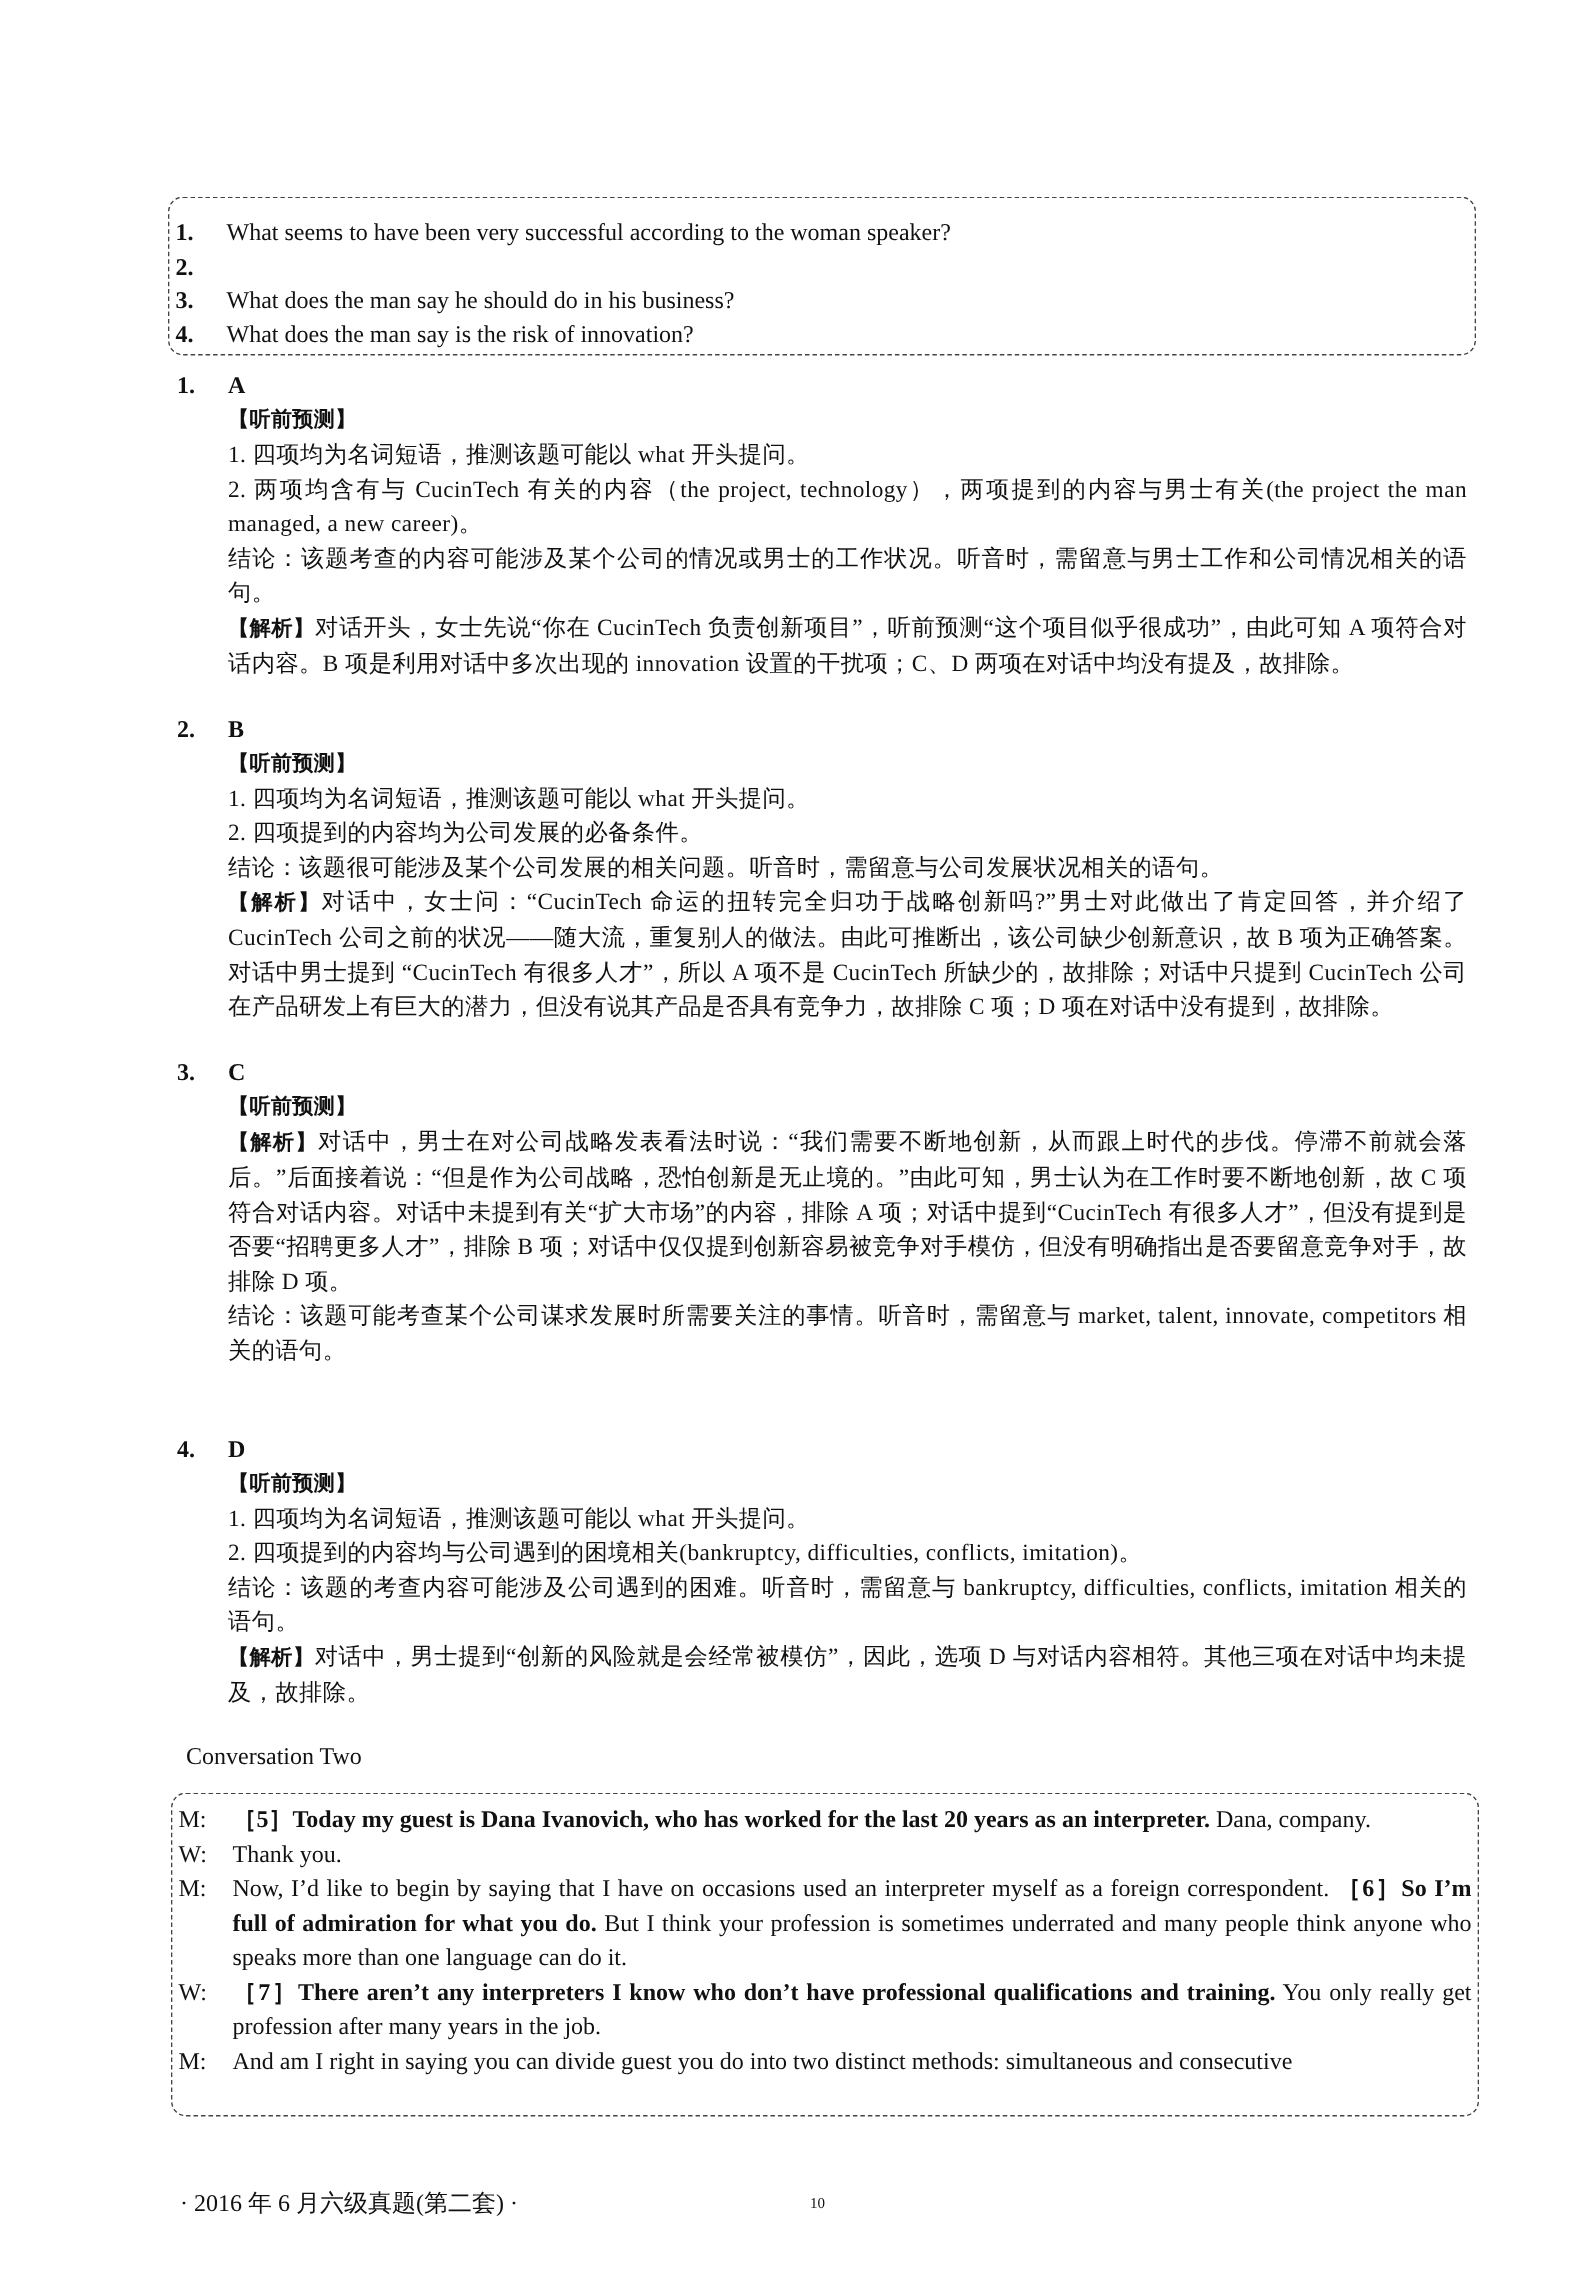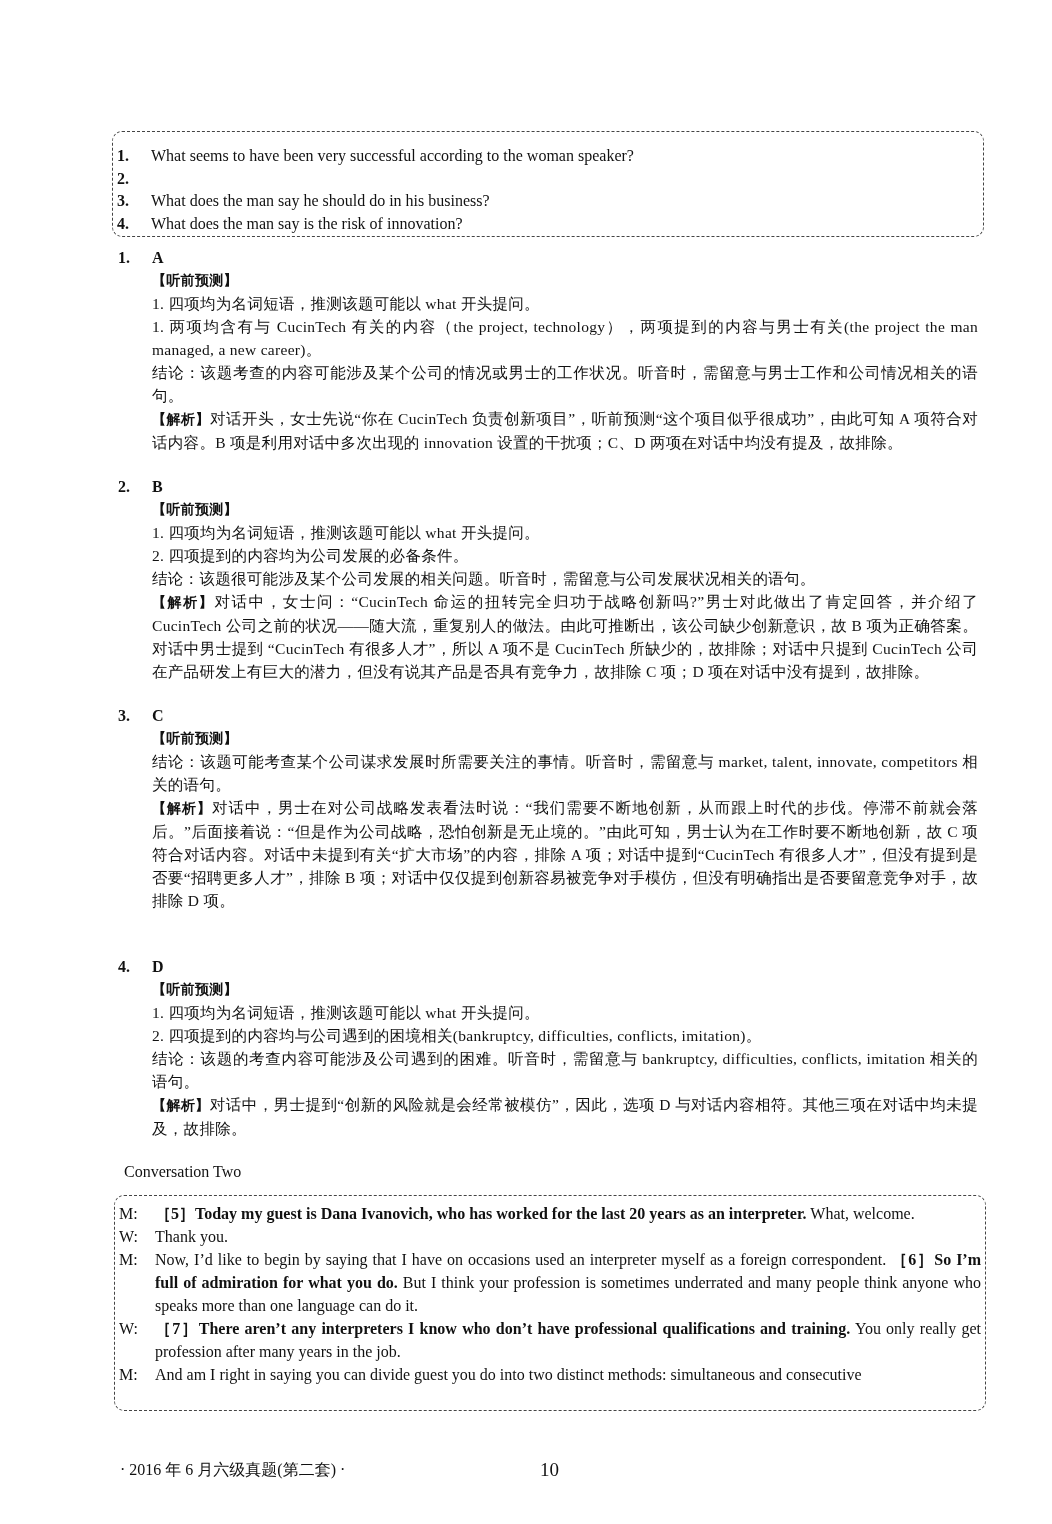--- a/index.html
+++ b/index.html
@@ -15,21 +15,21 @@
   .indent { padding-left:34px; }
   .tag { font-weight:bold; font-family:"DejaVu Sans",sans-serif; font-size:14px; }
   .body-text { font-size:15.5px; text-align:justify; letter-spacing:0.3px; }
   .conv-title { position:absolute; left:124px; top:1160px; font-weight:normal; }
   .c-box { left:114px; top:1195px; width:872px; height:216px; padding:6px 4px 0 4px; }
   .c-line { display:flex; }
   .c-sp { width:36px; flex-shrink:0; }
   .c-txt { flex:1; text-align:justify; }
   .c-txt b { font-weight:bold; }
   .footer { position:absolute; top:1458px; left:120px; font-size:16px;font-family:Liberation Serif, serif; }
-  .pageno { position:absolute; top:1458px; left:540px; font-size:19px; }
+  .pageno { position:absolute; top:1458px; left:540px; font-size:10px; }
 </style>
 </head>
 <body>
 
 <div class="dash-box q-box">
   <div class="q-line">
       <span class="q-num">1.</span>
       <span>What seems to have been very successful according to the woman speaker?</span>
     </div>
   <div class="q-line">
@@ -46,21 +46,21 @@
 </div>
 
 <div class="ans" style="top:246px;">
   <div class="ans-head">
       <span class="n">1.</span>
       <span>A</span>
     </div>
   <div class="indent body-text">
     <div class="tag">【听前预测】</div>
     <div>1. 四项均为名词短语，推测该题可能以 what 开头提问。</div>
-    <div>1. 两项均含有与 CucinTech 有关的内容（the project, technology），两项提到的内容与男士有关(the project the man managed, a new career)。</div>
+    <div>2. 两项均含有与 CucinTech 有关的内容（the project, technology），两项提到的内容与男士有关(the project the man managed, a new career)。</div>
     <div>结论：该题考查的内容可能涉及某个公司的情况或男士的工作状况。听音时，需留意与男士工作和公司情况相关的语句。</div>
     <div><span class="tag">【解析】</span><span>对话开头，女士先说“你在 CucinTech 负责创新项目”，听前预测“这个项目似乎很成功”，由此可知 A 项符合对话内容。B 项是利用对话中多次出现的 innovation 设置的干扰项；C、D 两项在对话中均没有提及，故排除。</span></div>
   </div>
 </div>
 
 <div class="ans" style="top:475px;">
   <div class="ans-head">
       <span class="n">2.</span>
       <span>B</span>
     </div>
@@ -73,22 +73,22 @@
   </div>
 </div>
 
 <div class="ans" style="top:704px;">
   <div class="ans-head">
       <span class="n">3.</span>
       <span>C</span>
     </div>
   <div class="indent body-text">
     <div class="tag">【听前预测】</div>
+    <div><span class="tag">【解析】</span><span>对话中，男士在对公司战略发表看法时说：“我们需要不断地创新，从而跟上时代的步伐。停滞不前就会落后。”后面接着说：“但是作为公司战略，恐怕创新是无止境的。”由此可知，男士认为在工作时要不断地创新，故 C 项符合对话内容。对话中未提到有关“扩大市场”的内容，排除 A 项；对话中提到“CucinTech 有很多人才”，但没有提到是否要“招聘更多人才”，排除 B 项；对话中仅仅提到创新容易被竞争对手模仿，但没有明确指出是否要留意竞争对手，故排除 D 项。</span></div>
     <div>结论：该题可能考查某个公司谋求发展时所需要关注的事情。听音时，需留意与 market, talent, innovate, competitors 相关的语句。</div>
-    <div><span class="tag">【解析】</span><span>对话中，男士在对公司战略发表看法时说：“我们需要不断地创新，从而跟上时代的步伐。停滞不前就会落后。”后面接着说：“但是作为公司战略，恐怕创新是无止境的。”由此可知，男士认为在工作时要不断地创新，故 C 项符合对话内容。对话中未提到有关“扩大市场”的内容，排除 A 项；对话中提到“CucinTech 有很多人才”，但没有提到是否要“招聘更多人才”，排除 B 项；对话中仅仅提到创新容易被竞争对手模仿，但没有明确指出是否要留意竞争对手，故排除 D 项。</span></div>
   </div>
 </div>
 
 <div class="ans" style="top:955px;">
   <div class="ans-head">
       <span class="n">4.</span>
       <span>D</span>
     </div>
   <div class="indent body-text">
     <div class="tag">【听前预测】</div>
@@ -97,21 +97,21 @@
     <div>结论：该题的考查内容可能涉及公司遇到的困难。听音时，需留意与 bankruptcy, difficulties, conflicts, imitation 相关的语句。</div>
     <div><span class="tag">【解析】</span><span>对话中，男士提到“创新的风险就是会经常被模仿”，因此，选项 D 与对话内容相符。其他三项在对话中均未提及，故排除。</span></div>
   </div>
 </div>
 
 <div class="conv-title">Conversation Two</div>
 
 <div class="dash-box c-box">
   <div class="c-line">
     <span class="c-sp">M:</span>
-    <span class="c-txt"><span></span><b>［5］</b><b>Today my guest is Dana Ivanovich, who has worked for the last 20 years as an interpreter.</b><span> What, welcome.</span></span>
+    <span class="c-txt"><span></span><b>［5］</b><b>Today my guest is Dana Ivanovich, who has worked for the last 20 years as an interpreter.</b><span> Dana, company.</span></span>
   </div>
   <div class="c-line">
     <span class="c-sp">W:</span>
     <span class="c-txt"><span>Thank you.</span></span>
   </div>
   <div class="c-line">
     <span class="c-sp">M:</span>
     <span class="c-txt"><span>Now, I’d like to begin by saying that I have on occasions used an interpreter myself as a foreign correspondent. </span><b>［6］</b><b>So I’m full of admiration for what you do.</b><span> But I think your profession is sometimes underrated and many people think anyone who speaks more than one language can do it.</span></span>
   </div>
   <div class="c-line">

